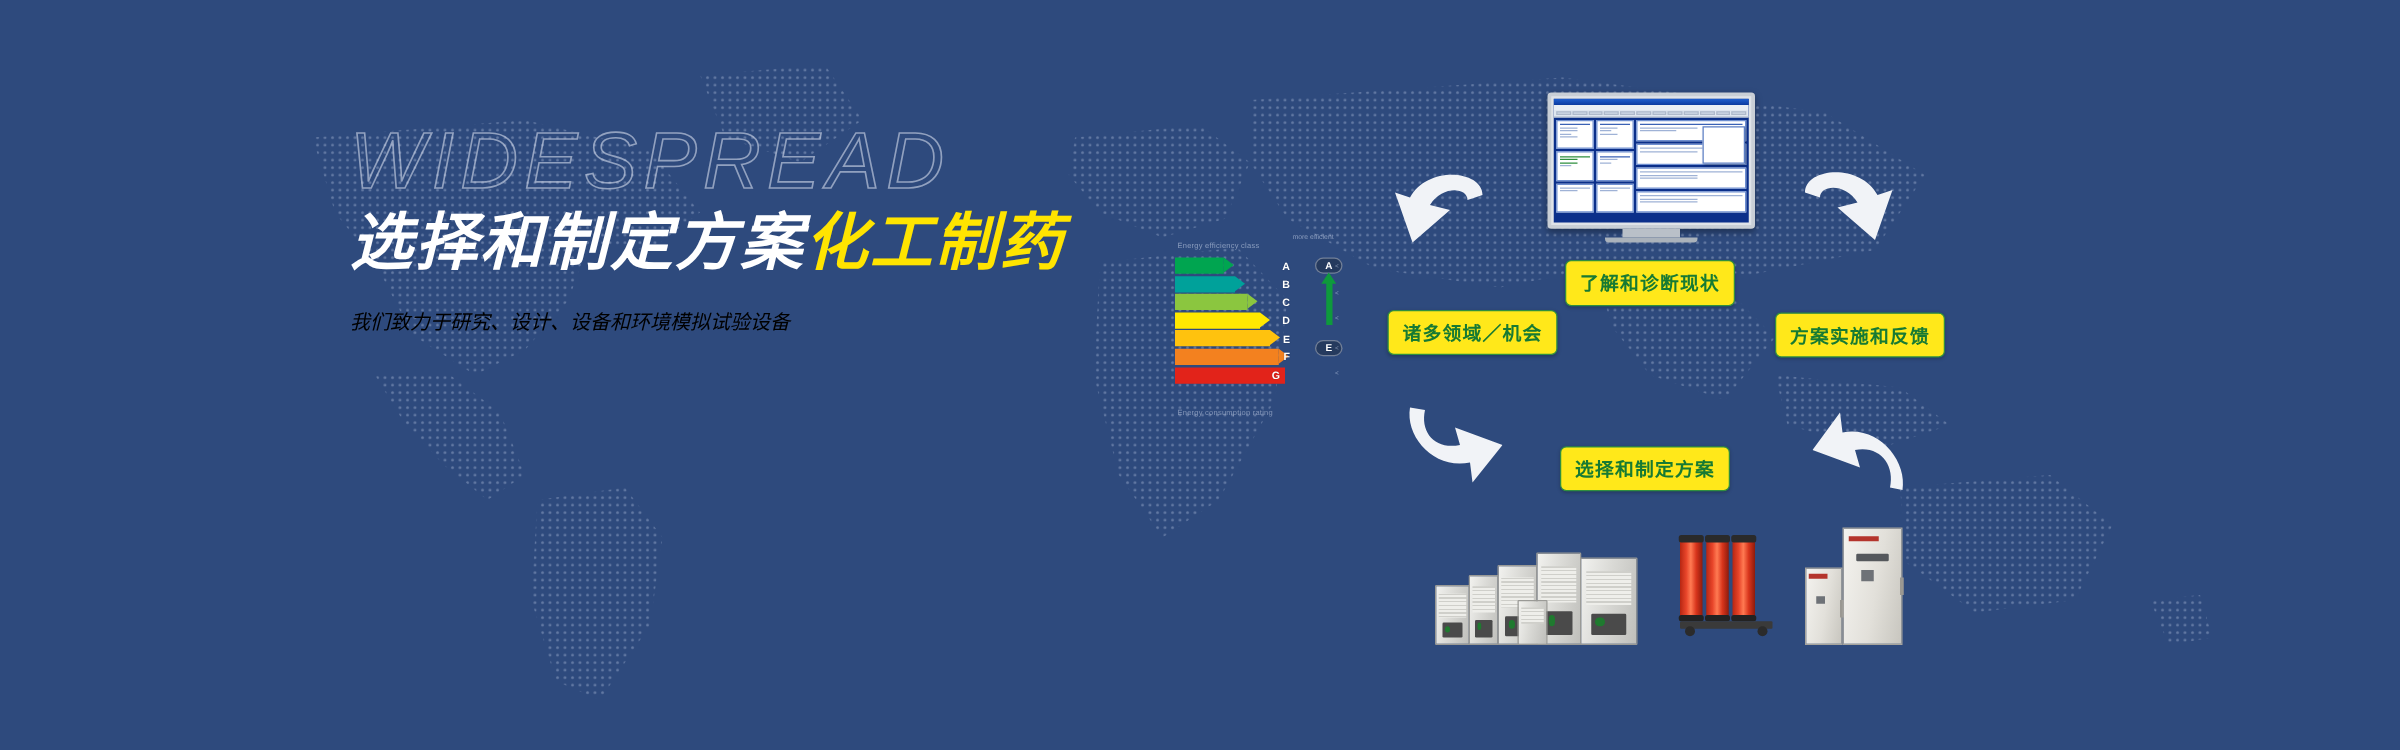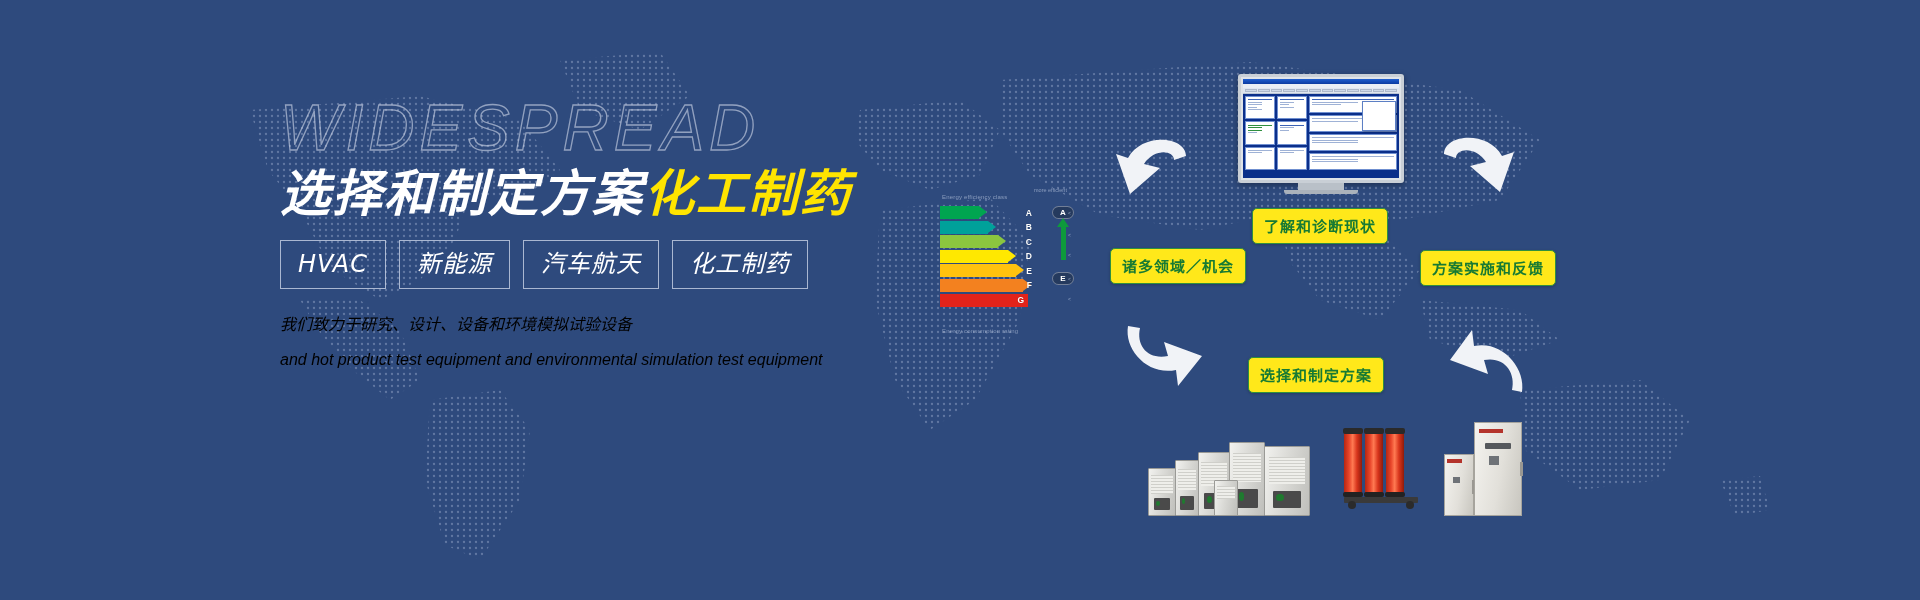--- a/index.html
+++ b/index.html
@@ -241,35 +241,28 @@
   </div>
 
   <div class="left">
 
     <div class="outline-word">WIDESPREAD</div>
 
     <h1 class="headline">
       <span class="w">选择和制定方案</span><span class="y">化工制药</span>
     </h1>
 
-    <div class="tags">
-      <div class="tag">HVAC</div>
-      <div class="tag">新能源</div>
-      <div class="tag">汽车航天</div>
-      <div class="tag">化工制药</div>
-    </div>
 
     <p class="desc">
       </p>
       <div>我们致力于研究、设计、设备和环境模拟试验设备</div>
     <p></p>
 
     <p class="desc-en">
       </p>
-      <div>and hot product test equipment and environmental simulation test equipment</div>
     <p></p>
   </div>
 
   <div class="energy">
     <div class="cap">Energy efficiency class</div>
 
     <div class="bars">
       <div class="bar">
         <div class="body" style="width:44%;background:#00a550;"></div>
         <div class="arrow" style="left:44%;border-left:8px solid #00a550;"></div>

